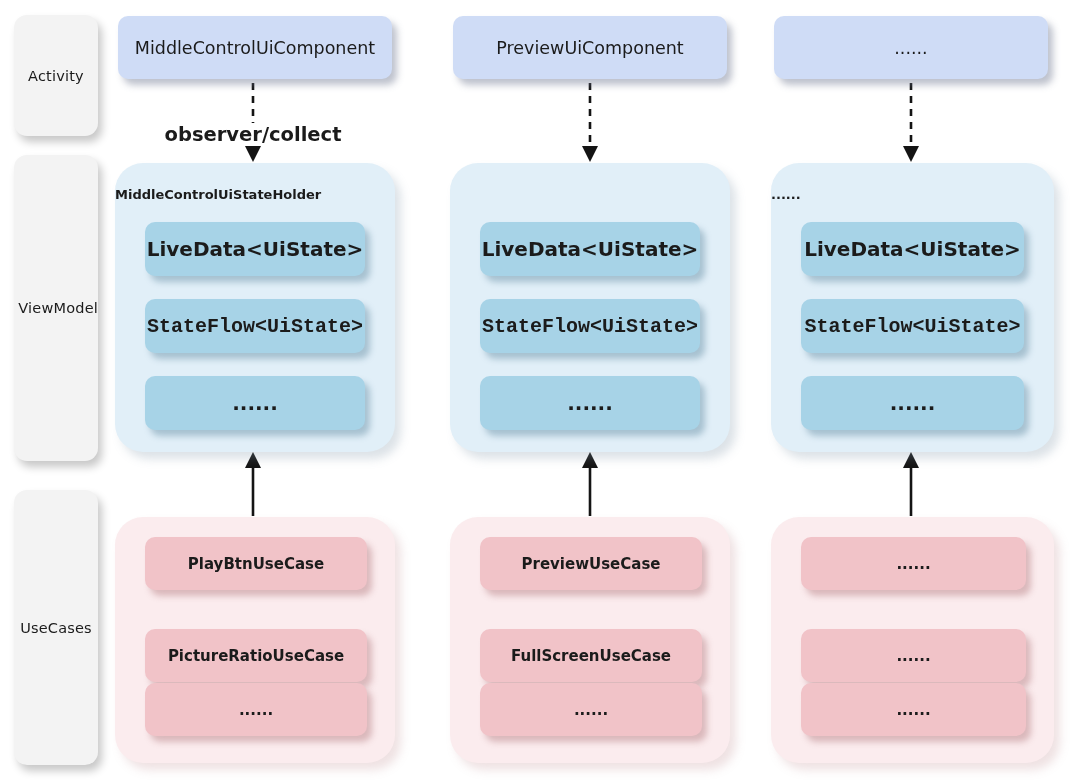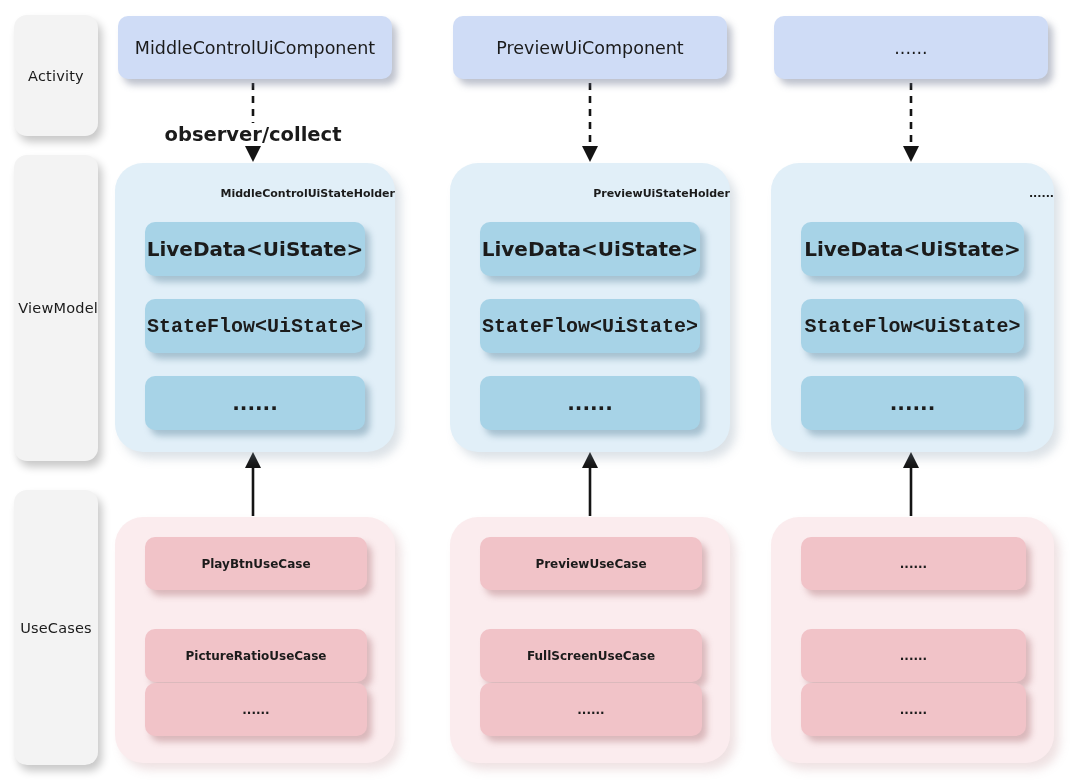--- a/index.html
+++ b/index.html
@@ -35,21 +35,21 @@
   }
   
   .vm-container{
     position:absolute;top:163px;height:289px;
     background:var(--vm_container,#e1eff8);
     border-radius:28px;
     box-shadow:6px 7px 10px rgba(130,150,170,0.28);
   }
   .vm-title{
     position:absolute;top:24px;left:0;right:0;
-    text-align:right;font-size:11px;font-weight:600;
+    text-align:left;font-size:13px;font-weight:600;
   }
   .vm-box{
     position:absolute;left:30px;right:30px;height:54px;
     background:var(--vm_box,#a7d3e7);
     border-radius:10px;
     box-shadow:5px 6px 6px rgba(80,125,150,0.40);
     display:flex;align-items:center;justify-content:center;
     font-size:20px;font-weight:600;
   }
   .vm-box-0{top:59px;} .vm-box-1{top:136px;font-family:Liberation Mono, monospace;} .vm-box-2{top:213px;}
@@ -60,21 +60,21 @@
     background:var(--uc_container,#fbecee);
     border-radius:28px;
     box-shadow:6px 7px 10px rgba(190,140,145,0.25);
   }
   .uc-box{
     position:absolute;left:30px;right:28px;height:53px;
     background:var(--uc_box,#f1c3c8);
     border-radius:10px;
     box-shadow:5px 6px 6px rgba(165,100,105,0.38);
     display:flex;align-items:center;justify-content:center;
-    font-size:12px;font-weight:600;
+    font-size:15px;font-weight:600;
   }
   .uc-box-0{top:20px;} .uc-box-1{top:88px;margin-top:24px;} .uc-box-2{top:166px;}
 
   
   .col1 .activity-box, .ab-1{left:118px;}
   .col2 .activity-box, .ab-2{left:453px;}
   .col3 .activity-box, .ab-3{left:774px;}
   .cont-1{left:115px;width:280px;}
   .cont-2{left:450px;width:280px;}
   .cont-3{left:771px;width:283px;}
@@ -135,21 +135,20 @@
     <div class="vm-box vm-box-2">......</div>
   </div>
   <div class="uc-container cont-1">
     <div class="uc-box uc-box-0">PlayBtnUseCase</div>
     <div class="uc-box uc-box-1">PictureRatioUseCase</div>
     <div class="uc-box uc-box-2">......</div>
   </div>
 
   <div class="activity-box ab-2">PreviewUiComponent</div>
   <div class="vm-container cont-2">
-    <div class="vm-title">PreviewUiStateHolder</div>
     <div class="vm-box vm-box-0">LiveData&lt;UiState&gt;</div>
     <div class="vm-box vm-box-1">StateFlow&lt;UiState&gt;</div>
     <div class="vm-box vm-box-2">......</div>
   </div>
   <div class="uc-container cont-2">
     <div class="uc-box uc-box-1">FullScreenUseCase</div>
     <div class="uc-box uc-box-0">PreviewUseCase</div>
     <div class="uc-box uc-box-2">......</div>
   </div>
 

